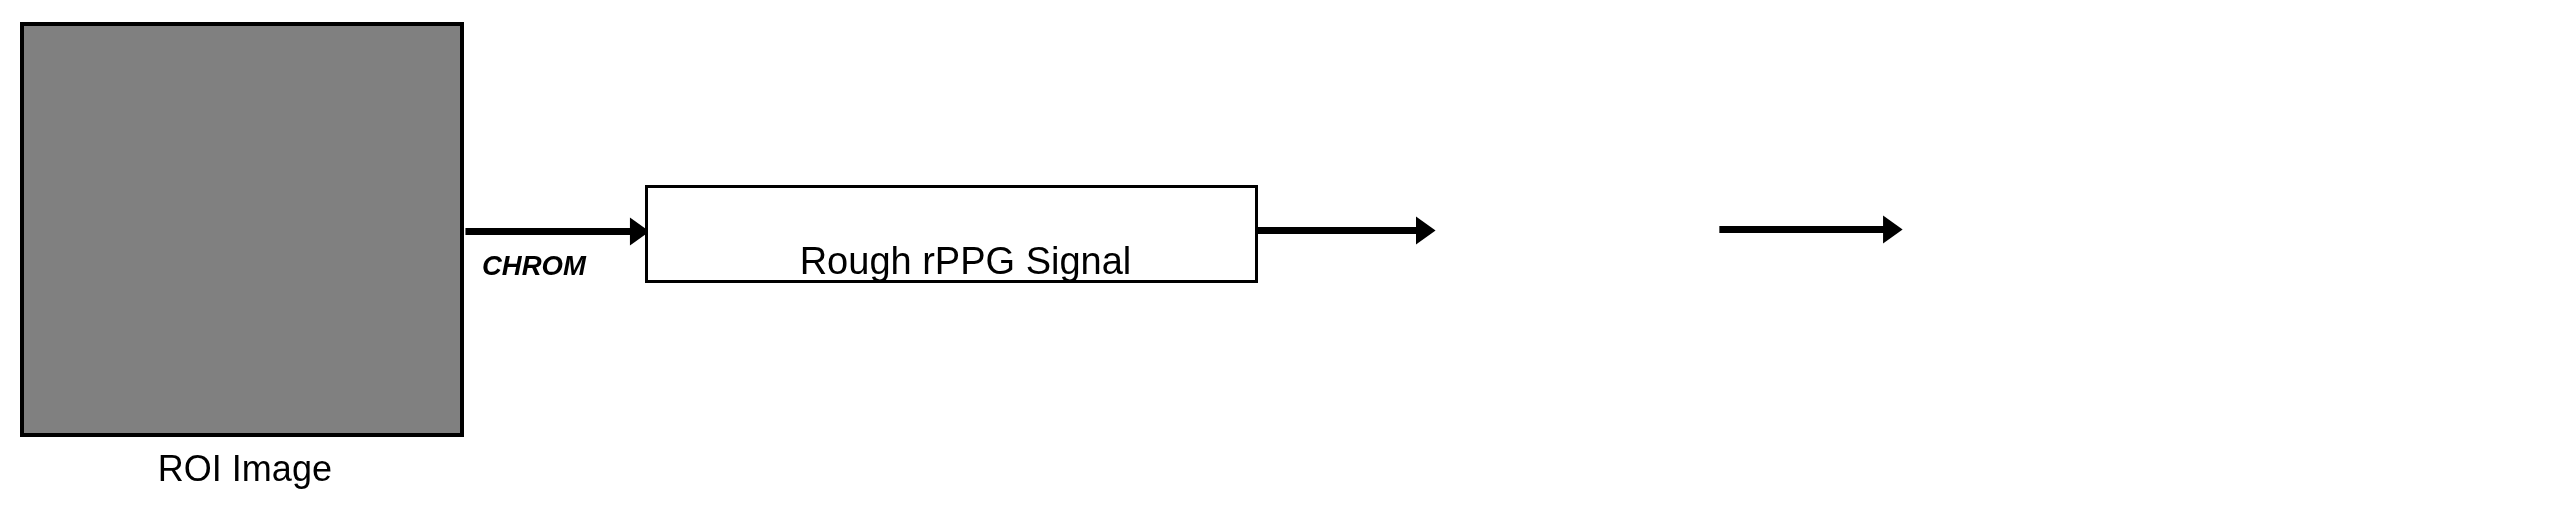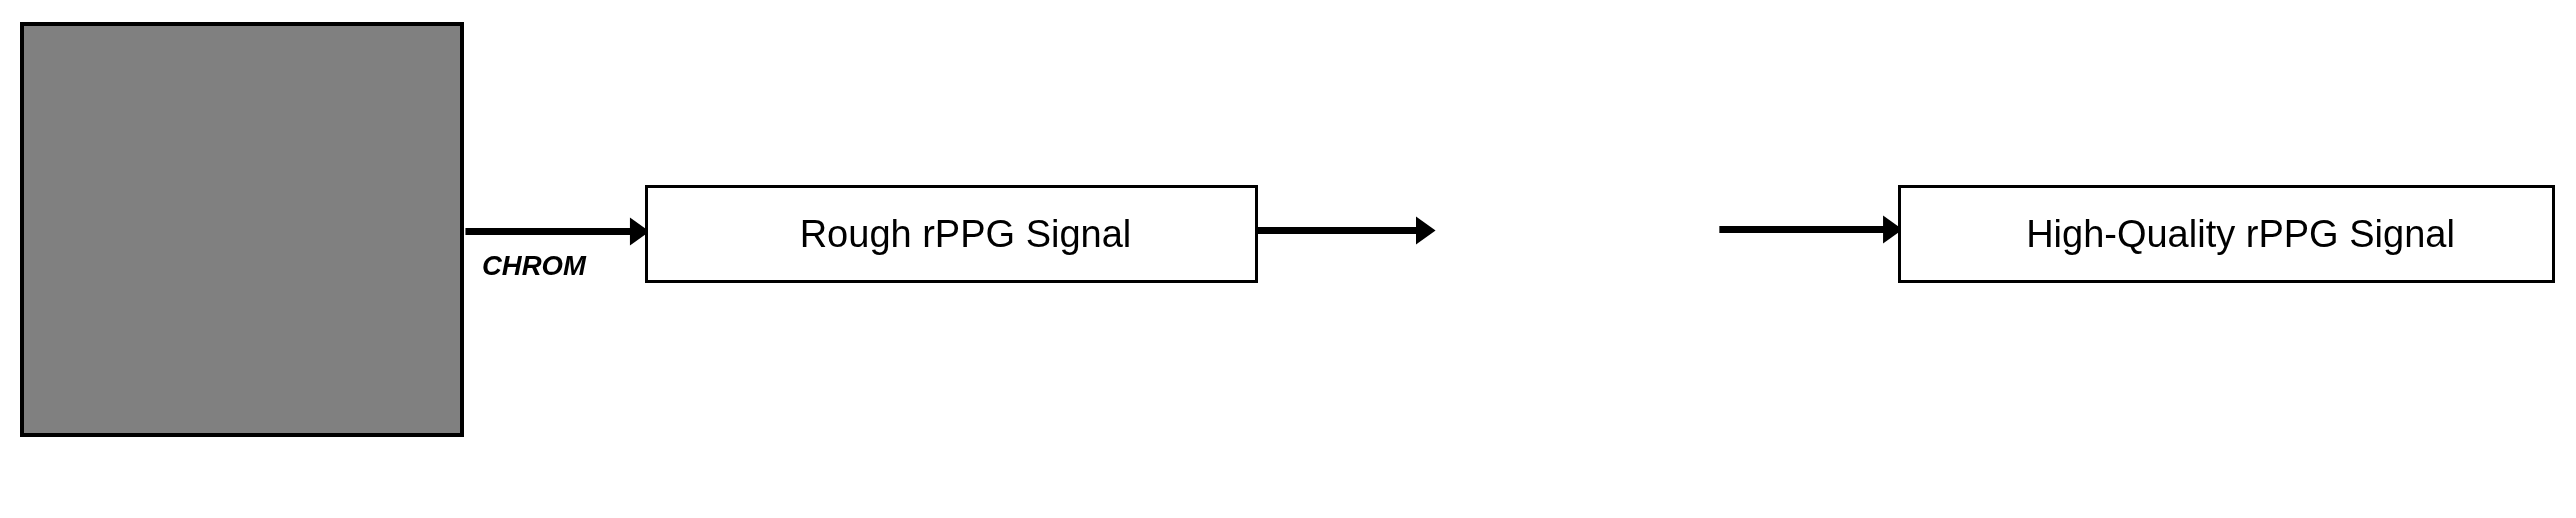--- a/index.html
+++ b/index.html
@@ -42,21 +42,21 @@
     white-space: nowrap;
   }
 
   
   .proc-box {
     position: absolute;
     background: #ffffff;
     border: 3.1px solid #000000;
     box-sizing: border-box;
     display: flex;
-    align-items: center;
+    align-items: flex-end;
     justify-content: center;
     padding-left: 28px;
   }
   .proc-box .proc-label {
     font-size: 38px;
     line-height: 1;
     color: #000000;
     white-space: nowrap;
   }
   #box-rough {
@@ -120,20 +120,21 @@
     top: 250px;
     font-style: italic;
   }
 </style>
 </head>
 <body>
 
 <div id="canvas">
 
   <div class="roi-image"></div>
+  <div class="roi-caption">ROI Image</div>
 
   <div class="arrow" id="arrow-1">
     <svg width="185" height="47" viewBox="0 0 235 60">
       <line x1="0" y1="30" x2="213" y2="30" stroke="#000000" stroke-width="9"></line>
       <polygon points="210,12 235,30 210,48" fill="#000000"></polygon>
     </svg>
   </div>
   <div class="edge-label" id="label-chrom">CHROM</div>
 
   <div class="proc-box" id="box-rough">
@@ -148,18 +149,15 @@
   </div>
 
 
   <div class="arrow" id="arrow-3">
     <svg width="184" height="47" viewBox="0 0 234 60">
       <line x1="0" y1="30" x2="212" y2="30" stroke="#000000" stroke-width="9"></line>
       <polygon points="209,12 234,30 209,48" fill="#000000"></polygon>
     </svg>
   </div>
 
-  <div class="proc-box" id="box-hq">
-    <span class="proc-label">High-Quality rPPG Signal</span>
-  </div>
 
 </div>
 
 
 </body></html>

